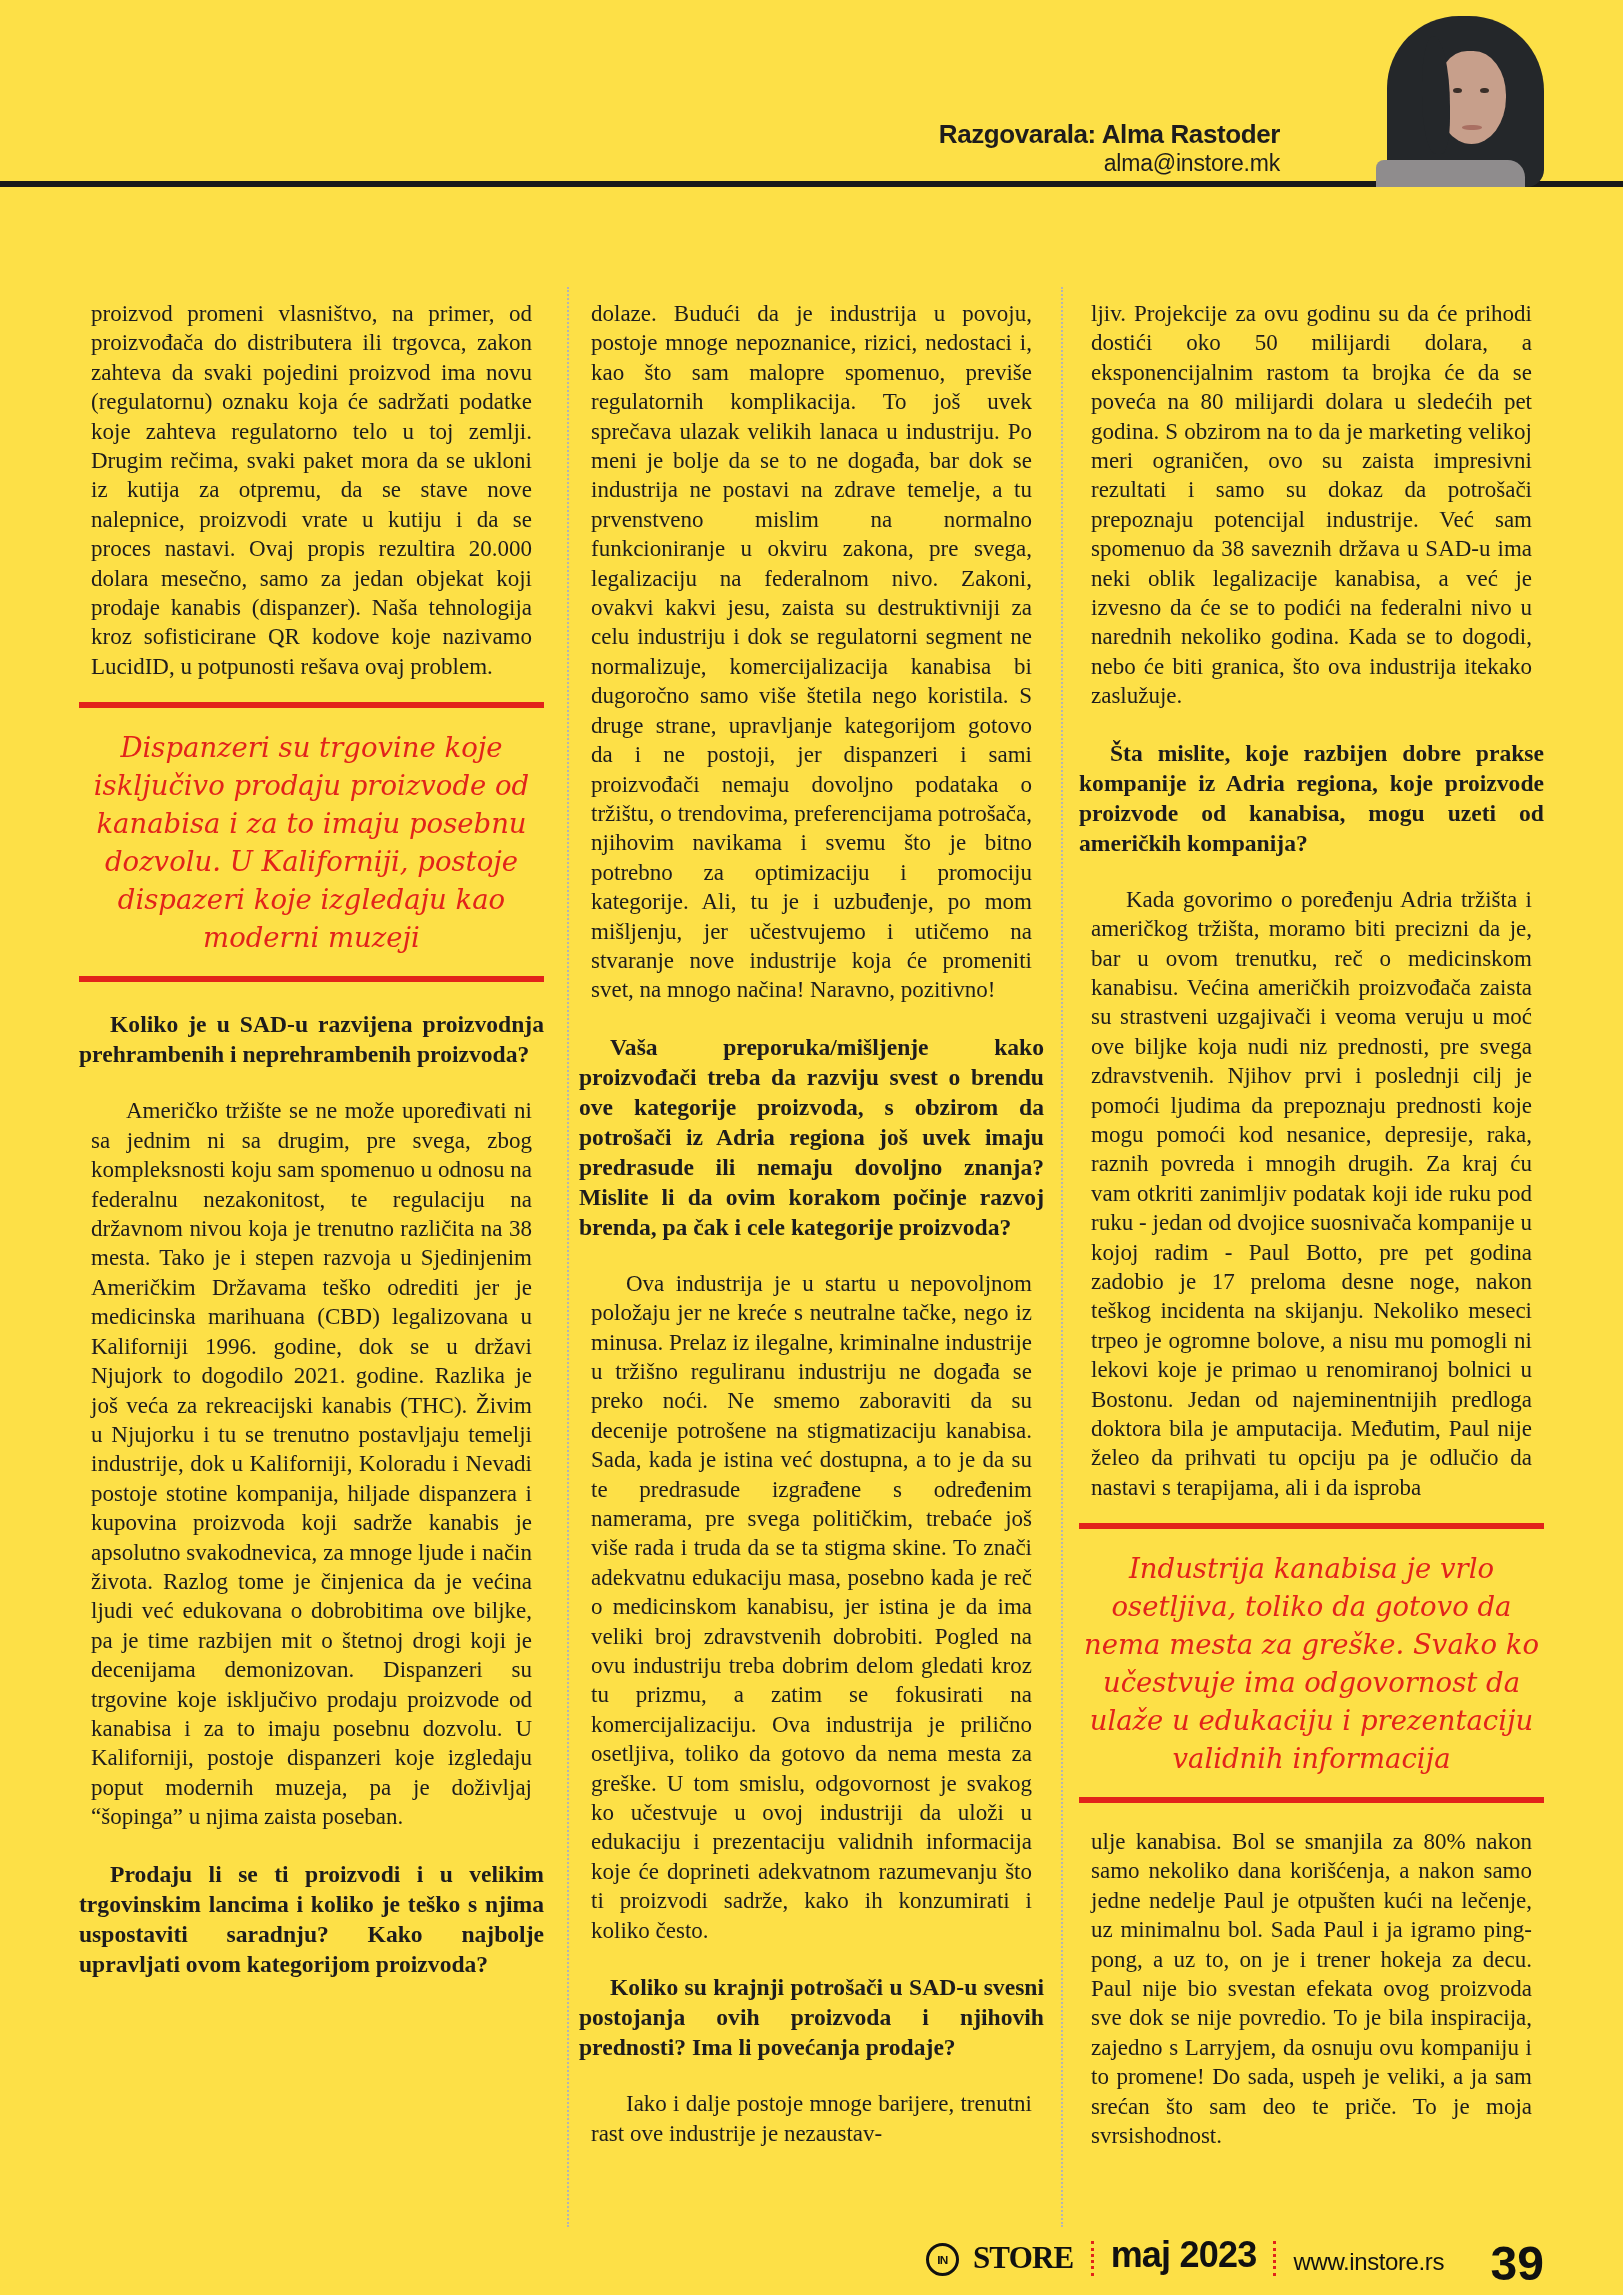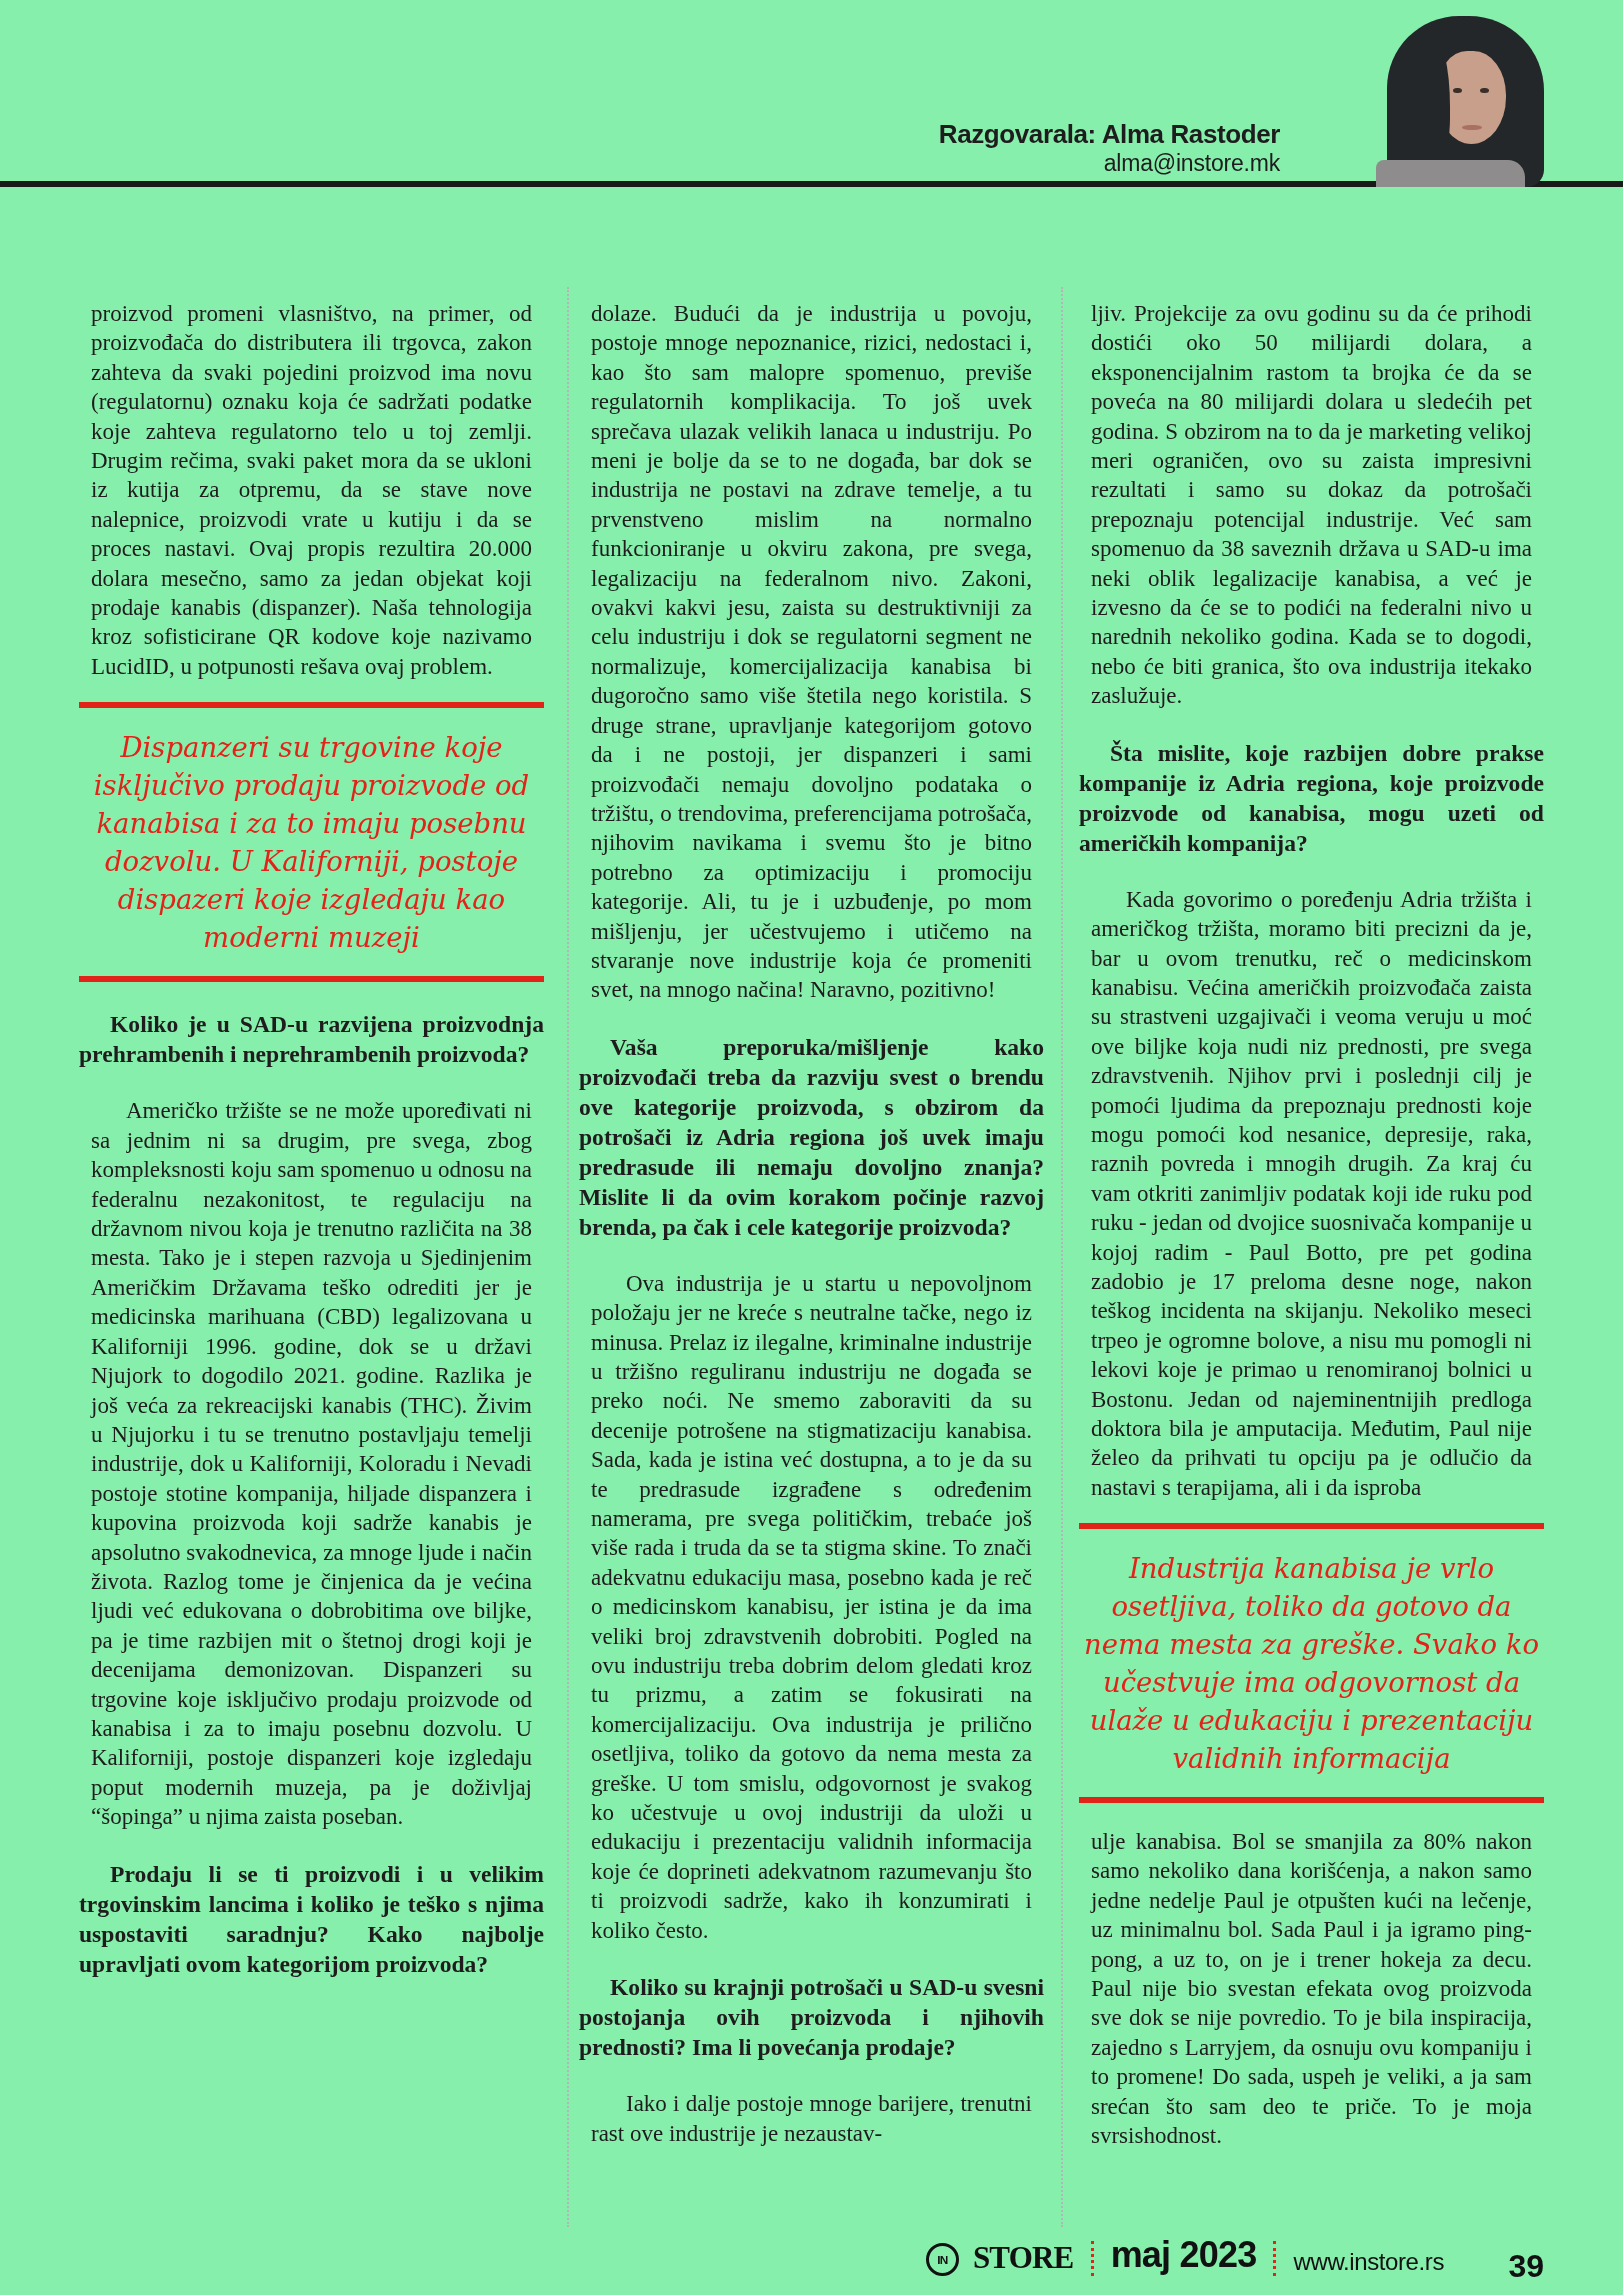--- a/index.html
+++ b/index.html
@@ -1,19 +1,19 @@
 <!DOCTYPE html>
 <html style="font-size:12.6px"><head>
 <meta charset="utf-8">
 <style>
   html,body{margin:0;padding:0;background:#ffffff;}
   .page{
     position:relative;
     width:1623px;height:2295px;
-    background:#86efac;
+    background:#fde047;
     font-family:"Liberation Serif",serif;
     color:#1e1c1c;
     overflow:hidden;
   }
   
   .byline-block{
     position:absolute;top:119px;right:343px;
     text-align:right;
     font-family:"Liberation Sans",sans-serif;
     line-height:1.2;
@@ -104,22 +104,22 @@
   .brand-store{
     font-family:Liberation Serif, serif;
     font-weight:800;font-size:31px;letter-spacing:-0.8px;color:#111;
   }
   .dot-sep{
     width:0;height:35px;border-left:3.9px dotted #e2231a;margin:0 3.1px;
   }
   .issue{font-weight:700;font-size:36px;letter-spacing:-0.8px;color:#111;}
   .website{font-weight:400;font-size:24px;letter-spacing:-0.4px;color:#111;}
   .page-number{
-    position:absolute;right:0;top:16px;
-    font-weight:800;font-size:32px;color:#111;
+    position:absolute;right:0;top:4px;
+    font-weight:800;font-size:48px;color:#111;
     font-family:"Liberation Sans",sans-serif;
   }
 </style>
 </head>
 <body>
 
 <div class="page">
 
   <div class="byline-block">
     <div class="byline">Razgovarala: Alma Rastoder</div>

